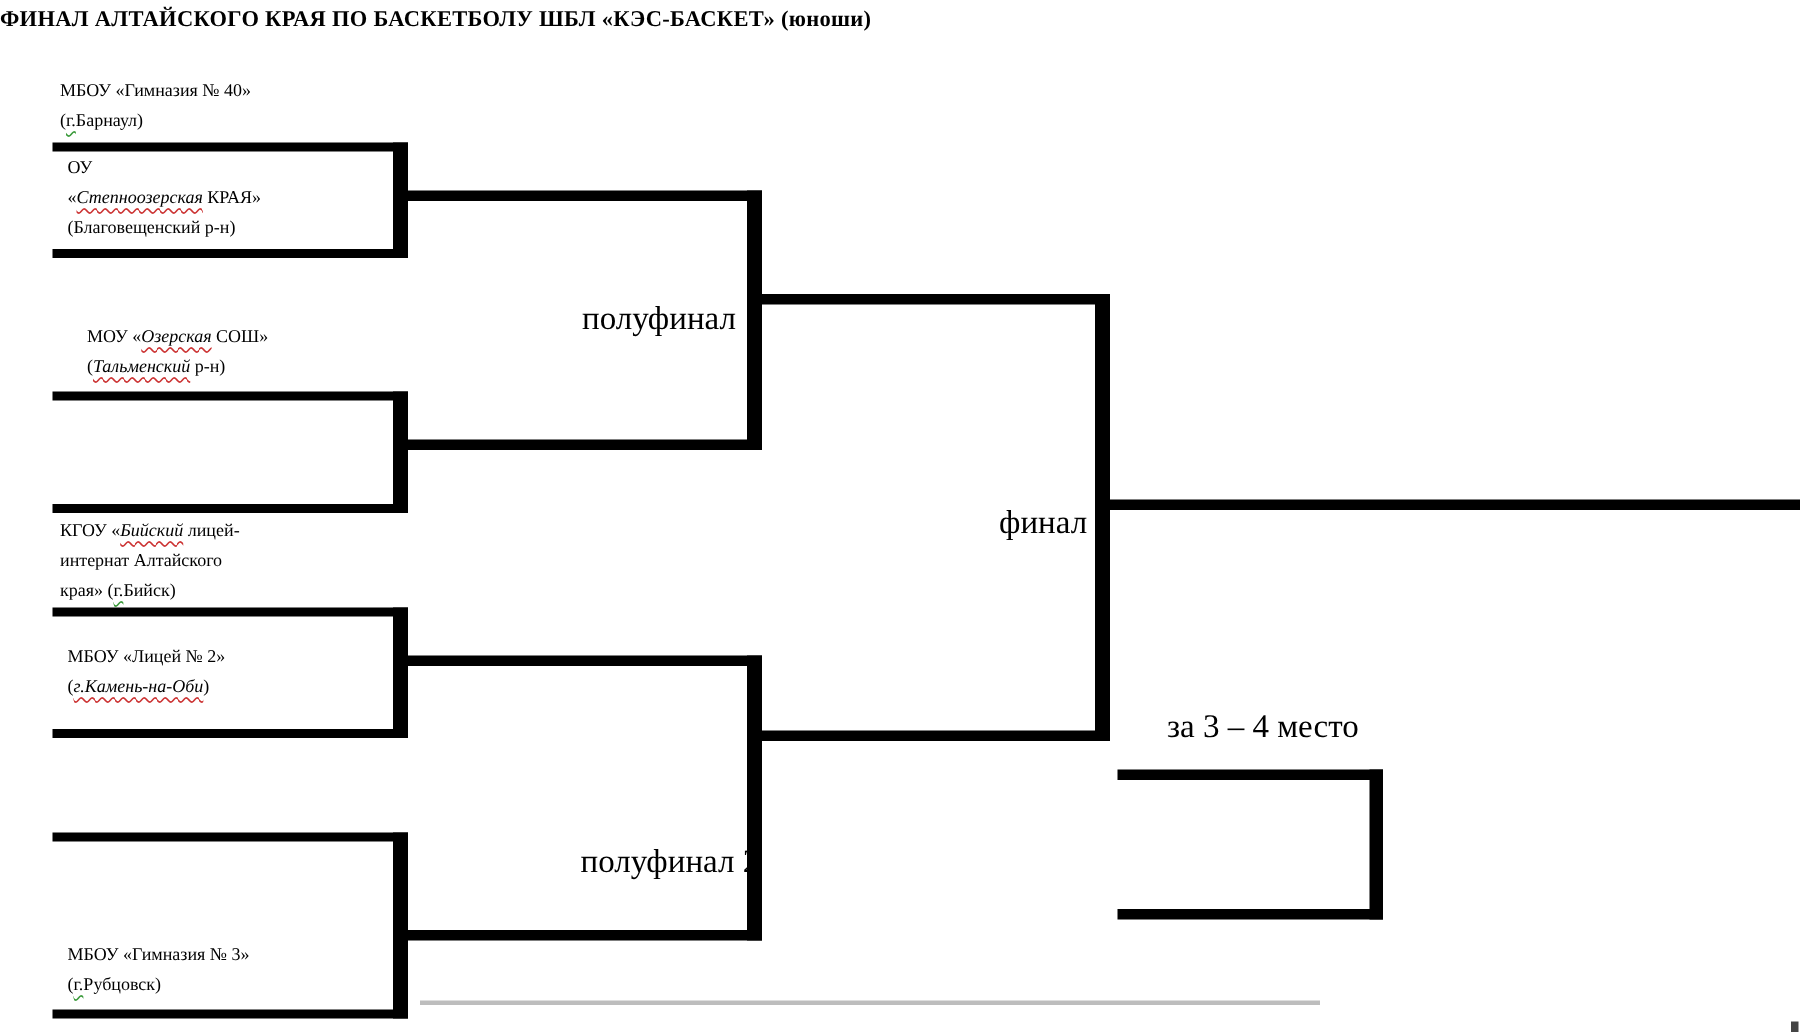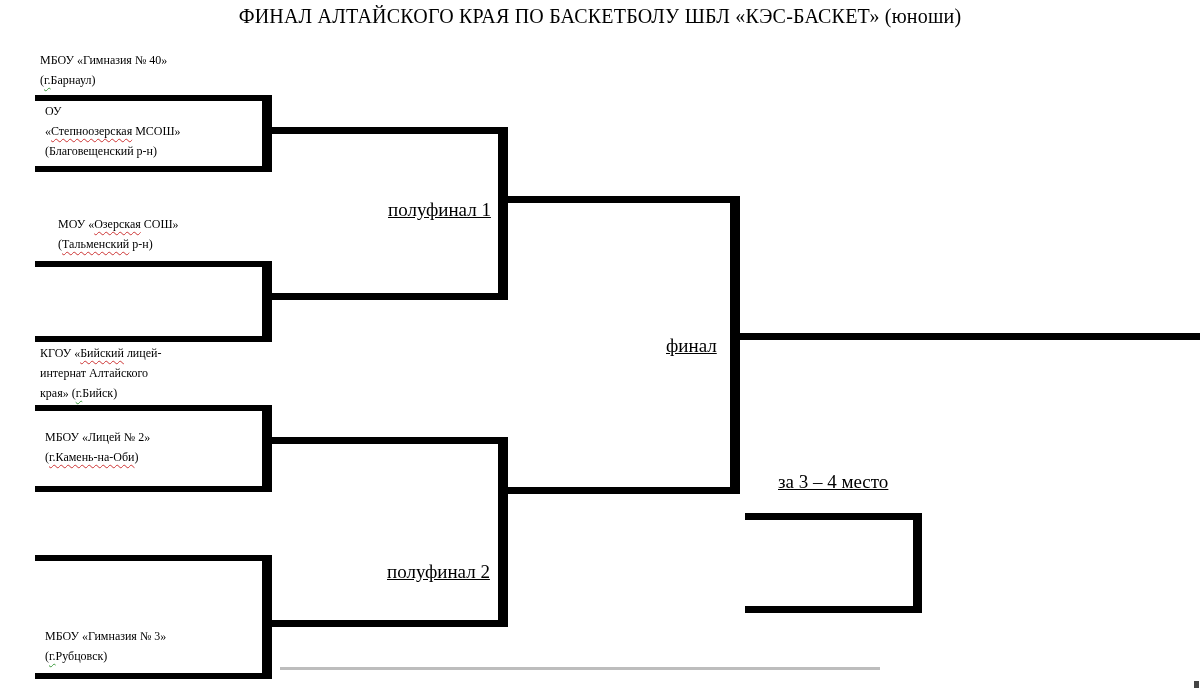--- a/index.html
+++ b/index.html
@@ -2,51 +2,51 @@
 <html style="--sq-red: #cc3333; --sq-green: #3a9a3a;"><head>
 <meta charset="utf-8">
 <style>
   html,body { margin:0; padding:0; background:#ffffff; }
   .canvas {
     position:relative; width:1200px; height:688px; background:#ffffff;
     font-family:"Liberation Serif","DejaVu Serif",serif; color:#000;
     overflow:hidden;
   }
   .title {
-    position:absolute; top:5px; left:0; width:1200px; text-align:center;
-    font-size:20px; font-weight:normal; letter-spacing:0.2px; white-space:nowrap;
+    position:absolute; top:5px; left:0; width:1200px; text-align:left;
+    font-size:15px; font-weight:bold; letter-spacing:0.2px; white-space:nowrap;
   }
   .team { position:absolute; font-size:12px; line-height:20px; white-space:nowrap; }
   .team .line { height:20px; }
   .hline { position:absolute; height:6px; background:#000; }
   .oline { position:absolute; height:7px; background:#000; }
   .vline { position:absolute; width:10px; background:#000; }
-  .round-label { position:absolute; font-size:19px; white-space:nowrap;text-decoration:underline; }
+  .round-label { position:absolute; font-size:22px; white-space:nowrap; }
   .sq-red  { text-decoration-line:underline; text-decoration-style:wavy;
-             text-decoration-color:var(--sq-red,#cc3333); text-decoration-thickness:1px; text-underline-offset:3px; }
+             text-decoration-color:var(--sq-red,#cc3333); text-decoration-thickness:1px; text-underline-offset:3px;font-style:italic; }
   .sq-green{ text-decoration-line:underline; text-decoration-style:wavy;
              text-decoration-color:var(--sq-green,#3a9a3a); text-decoration-thickness:1px; text-underline-offset:3px; }
   .gray-artifact { position:absolute; background:#bdbdbd; }
   .corner-mark { position:absolute; background:#444; }
 </style>
 </head>
 <body>
 
 <div class="canvas">
 
   <div class="title">ФИНАЛ АЛТАЙСКОГО КРАЯ ПО БАСКЕТБОЛУ ШБЛ «КЭС-БАСКЕТ» (юноши)</div>
 
   <div class="team" style="left:40px; top:50px;">
     <div class="line"><span>МБОУ «Гимназия № 40»</span></div>
     <div class="line"><span>(</span><span class="sq-green">г.</span><span>Барнаул)</span></div>
   </div>
 
   <div class="team" style="left:45px; top:101px;">
     <div class="line"><span>ОУ</span></div>
-    <div class="line"><span>«</span><span class="sq-red">Степноозерская</span><span> МСОШ»</span></div>
+    <div class="line"><span>«</span><span class="sq-red">Степноозерская</span><span> КРАЯ»</span></div>
     <div class="line"><span>(Благовещенский р-н)</span></div>
   </div>
 
   <div class="team" style="left:58px; top:214px;">
     <div class="line"><span>МОУ «</span><span class="sq-red">Озерская</span><span> СОШ»</span></div>
     <div class="line"><span>(</span><span class="sq-red">Тальменский</span><span> р-н)</span></div>
   </div>
 
 
   <div class="team" style="left:40px; top:343px;">

